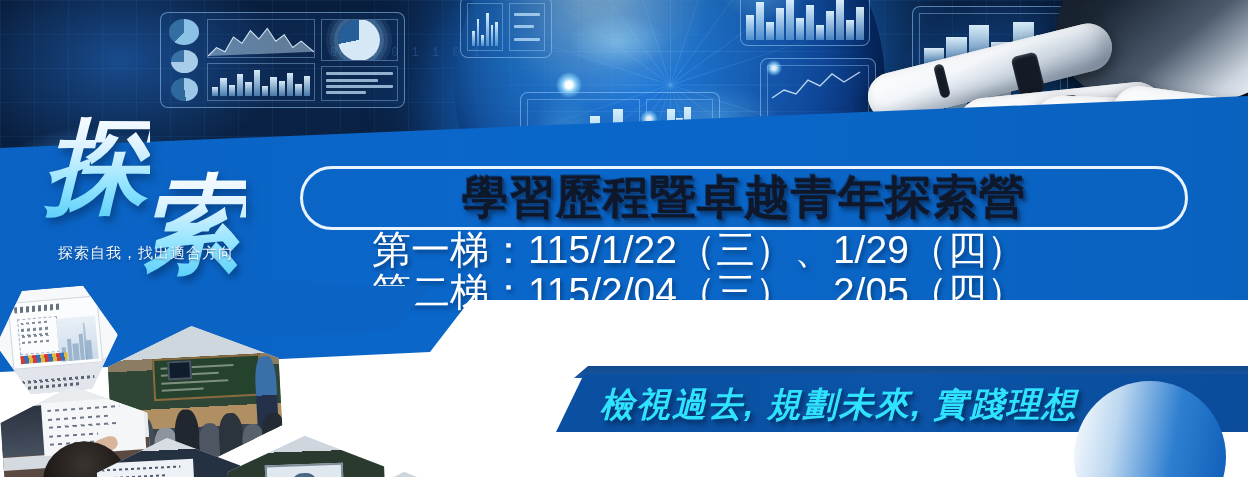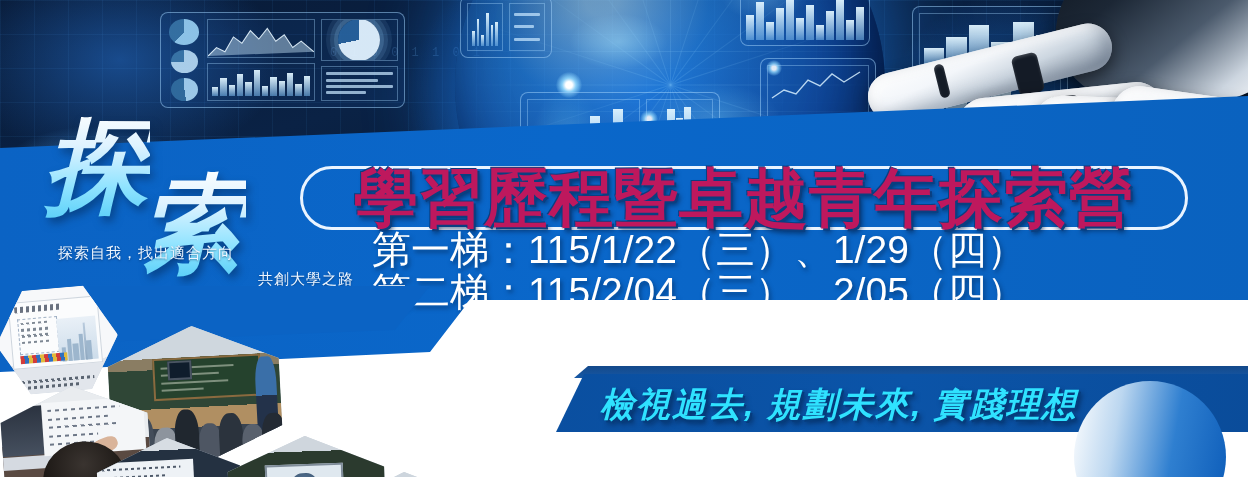--- a/index.html
+++ b/index.html
@@ -169,21 +169,21 @@
   }
   .sub-lines .l2{ display:block; text-align:right; padding-right:4px; }
 
   
   .pill{
     position:absolute; left:300px; top:166px; width:888px; height:64px;
     border:3px solid #eaf4ff; border-radius:34px;
     display:flex; align-items:center; justify-content:center;
   }
   .pill-text{
-    font-size:64px; font-weight:700; color:#be185d; letter-spacing:1px;
+    font-size:46px; font-weight:700; color:#0f172a; letter-spacing:1px;
     white-space:nowrap;
     text-shadow:2px 2px 0 #0a3f80, -1px -1px 0 #0a3f80, 3px 4px 5px rgba(0,25,60,.6);
   }
 
   
   .dates{ position:absolute; left:372px; top:229px; color:#ffffff; }
   .dates div{
     font-size:39px; font-weight:400; line-height:42px; white-space:nowrap;
     text-shadow:2px 3px 4px rgba(3,35,75,.55);
   }
@@ -522,21 +522,20 @@
     </div>
   </div>
 
   <div class="blue-panel"></div>
 
   <div class="tansuo" id="tan">探</div>
   <div class="tansuo" id="suo">索</div>
 
   <div class="sub-lines">
     <span class="l1">探索自我，找出適合方向</span>
-    <span class="l2">共創大學之路</span>
   </div>
 
   <div class="pill">
     <span class="pill-text">學習歷程暨卓越青年探索營</span>
   </div>
 
   <div class="dates">
     <div>第一梯：115/1/22（三）、1/29（四）</div>
     <div>第二梯：115/2/04（三）、2/05（四）</div>
   </div>

